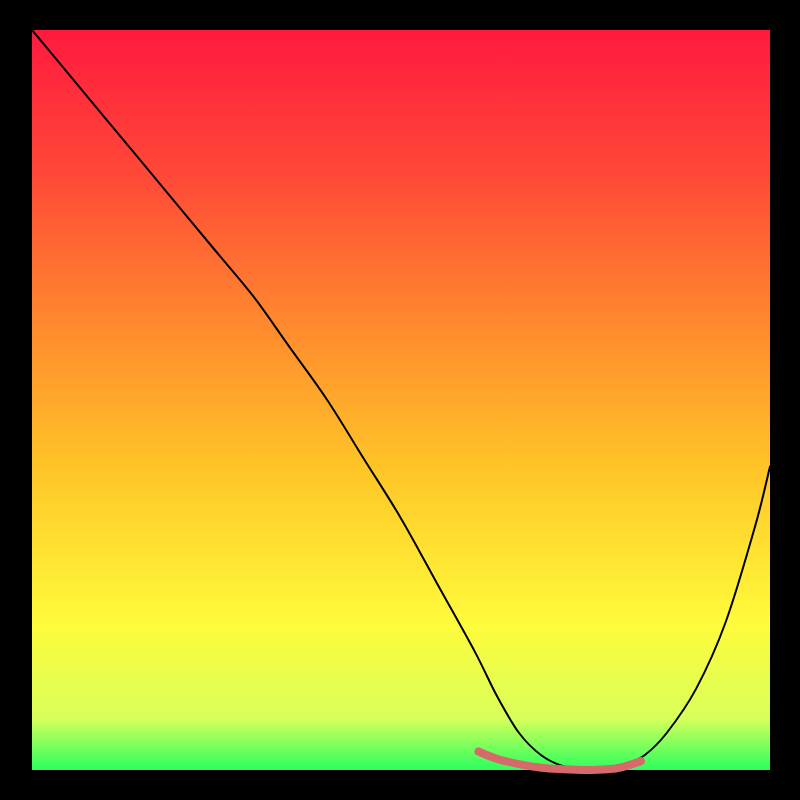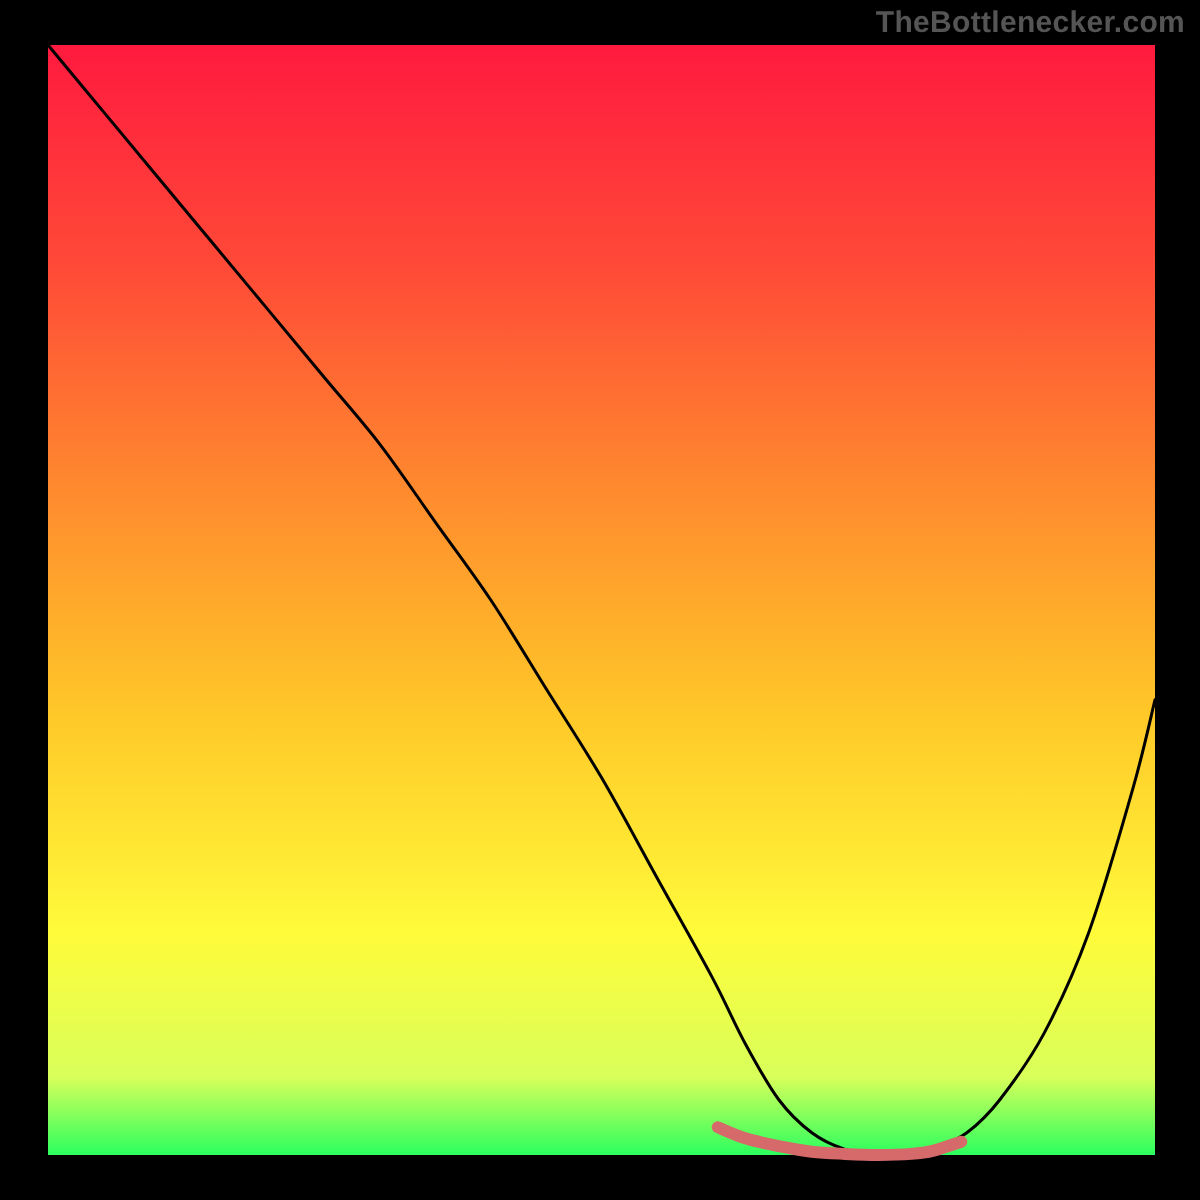--- a/index.html
+++ b/index.html
@@ -25,21 +25,20 @@
     z-index: 10;
   }
   svg {
     display: block;
   }
 </style>
 </head>
 <body>
 
 <div class="chart-wrap">
-  <div class="watermark" style="top:4px;right:10px;">TheBottlenecker.com</div>
 
   <svg id="chart-svg" width="800" height="800" viewBox="0 0 800 800">
     <defs>
       <linearGradient id="bg-grad" x1="0" y1="0" x2="0" y2="1">
           <stop offset="0%" stop-color="#ff1a3f"></stop>
           <stop offset="20%" stop-color="#ff4a37"></stop>
           <stop offset="40%" stop-color="#ff8a2e"></stop>
           <stop offset="60%" stop-color="#ffc728"></stop>
           <stop offset="80%" stop-color="#fffb3a"></stop>
           <stop offset="93%" stop-color="#d8ff5a"></stop>

